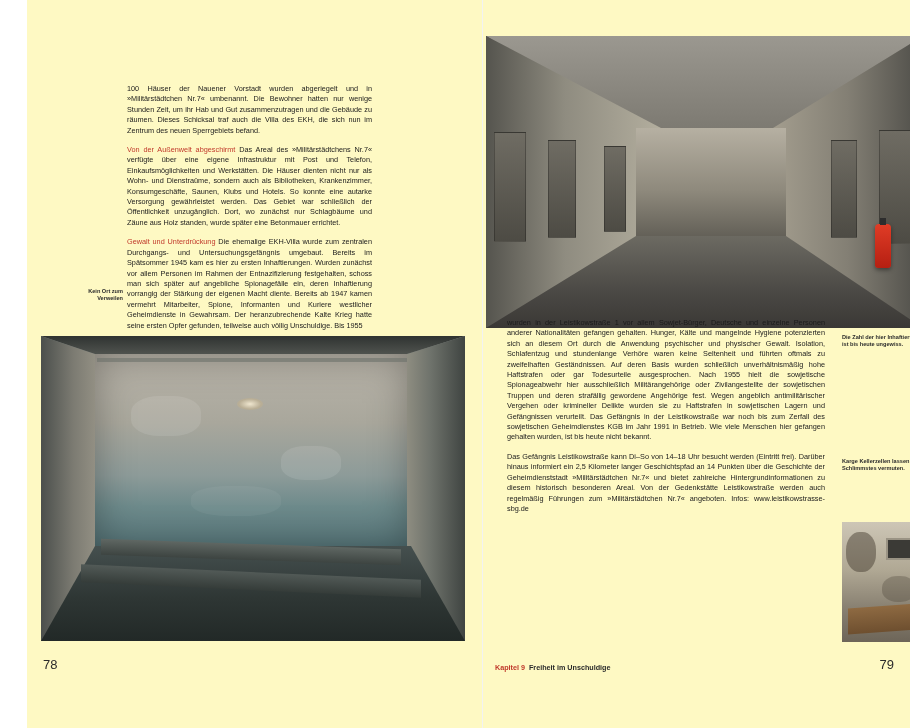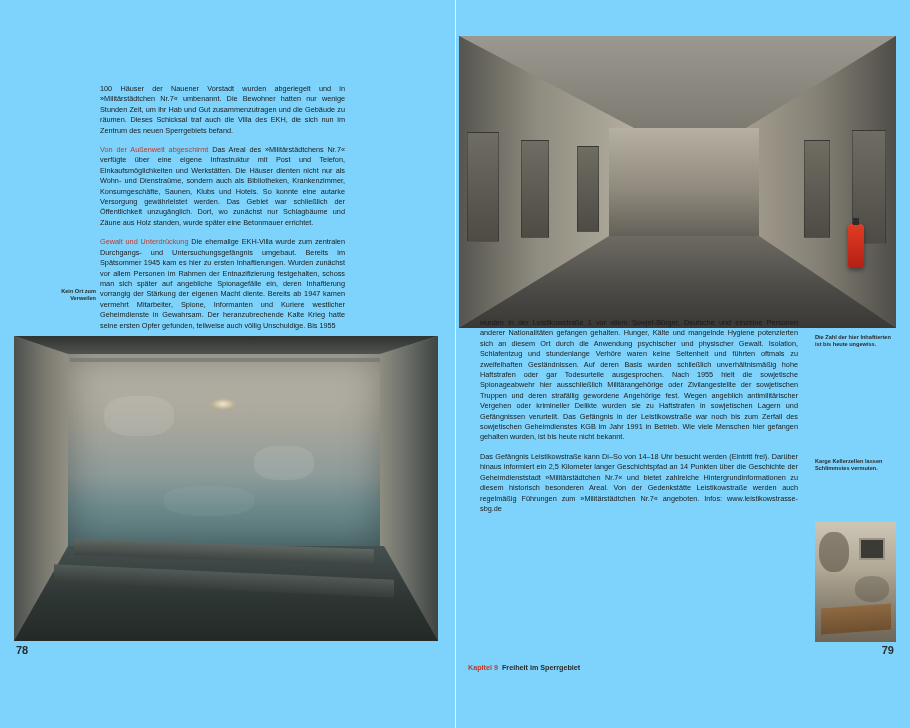--- a/index.html
+++ b/index.html
@@ -11,21 +11,22 @@
     width: 910px;
     height: 728px;
     font-family: "Liberation Sans", sans-serif;
     color: #1a1a1a;
     overflow: hidden;
     position: relative;
   }
   .spread {
     position: absolute;
     inset: 0;
-    background: #7dd3fc;
+    background: #fef9c3;
+    margin-left: 27px;
   }
   .gutter {
     position: absolute;
     left: 455px;
     top: 0;
     width: 1px;
     height: 728px;
     background: #f2f2f2;
   }
 
@@ -257,23 +258,23 @@
   }
   .cap-right-2 {
     left: 815px;
     top: 458px;
     width: 82px;
   }
 
   
   .folio {
     position: absolute;
-    bottom: 72px;
-    font-size: 11px;
-    font-weight: bold;
+    bottom: 56px;
+    font-size: 13px;
+    font-weight: normal;
     color: #2b2b2b;
   }
   .folio-left { left: 16px; }
   .folio-right { right: 16px; }
   .running-head {
     position: absolute;
     bottom: 56px;
     left: 468px;
     font-size: 7.2px;
     color: #c0392b;
@@ -344,19 +345,19 @@
 
   <div class="photo photo-right-bottom">
     <div class="cell-wall"></div>
     <div class="cell-stain" style="left:4px;top:10px;width:30px;height:40px;"></div>
     <div class="cell-stain" style="left:40px;top:54px;width:34px;height:26px;opacity:.6;"></div>
     <div class="cell-window"></div>
     <div class="cell-bunk"></div>
   </div>
 
   <div class="running-head">
-    <span>Kapitel 9</span><span class="sub">Freiheit im Sperrgebiet</span>
+    <span>Kapitel 9</span><span class="sub">Freiheit im Unschuldige</span>
   </div>
 
   <div class="folio folio-right">79</div>
 
   <div class="gutter"></div>
 </div>
 
 </body></html>

